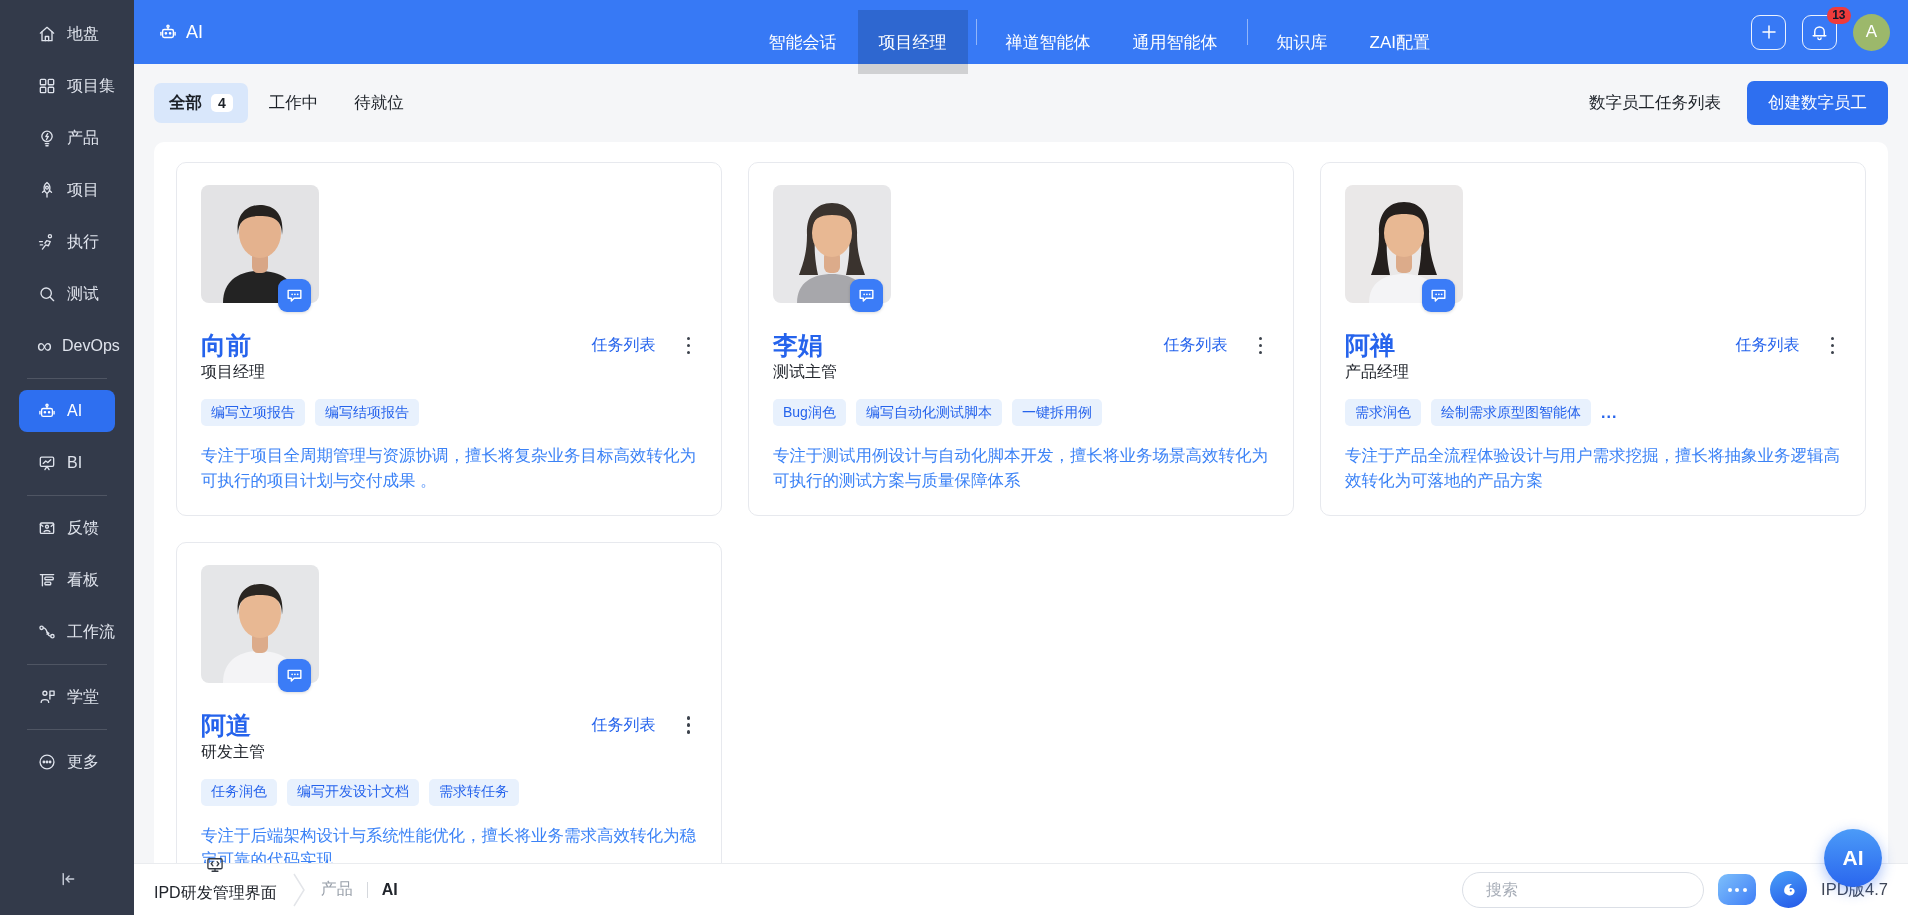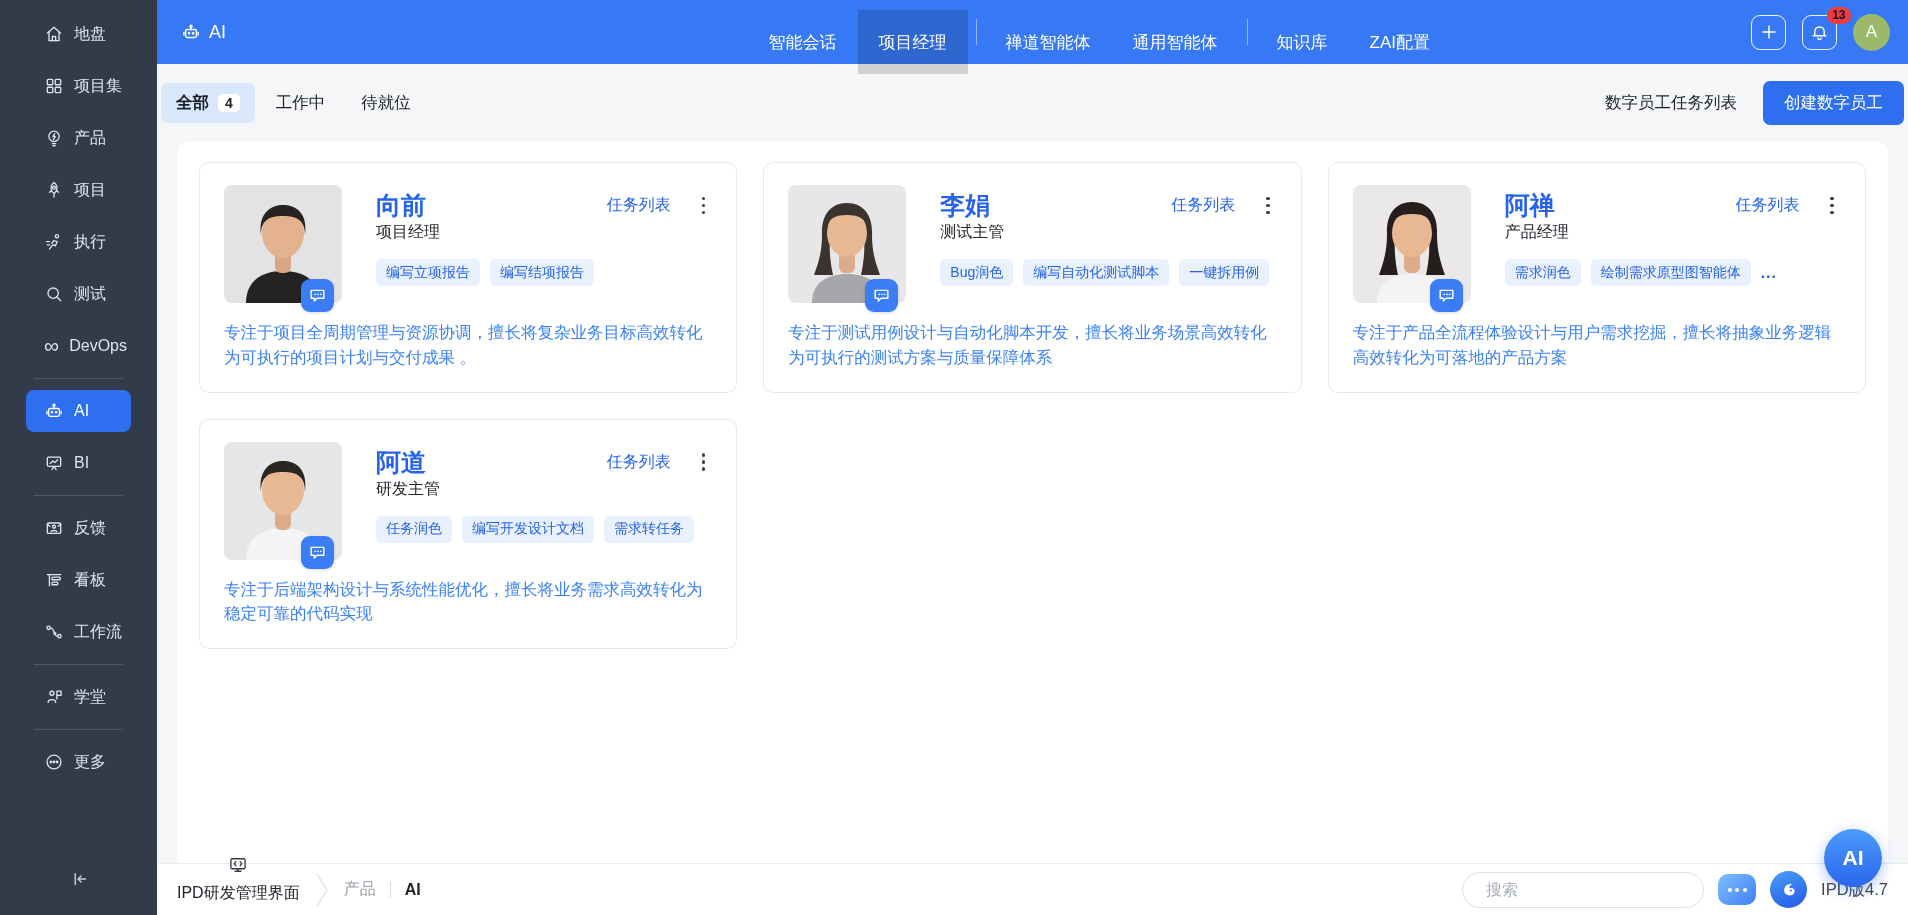--- a/index.html
+++ b/index.html
@@ -3,22 +3,22 @@
 <meta charset="utf-8">
 <style>
   * { box-sizing: border-box; margin: 0; padding: 0; }
   html,body { width:1908px; height:915px; overflow:hidden; }
   body {
     font-family: "Liberation Sans", "DejaVu Sans", sans-serif;
     display:flex; background:#f5f6f8; color:#23272e; position:relative;
   }
   
   .sidebar {
-    width:157px; flex-shrink:0; background:#333a4a; color:#dfe3ec;
-    display:flex; flex-direction:column; padding:8px 16px 14px; z-index:5;
+    width:134px; flex-shrink:0; background:#333a4a; color:#dfe3ec;
+    display:flex; flex-direction:column; padding:8px 9px 14px; z-index:5;
   }
   .side-item {
     display:flex; align-items:center; gap:10px; height:42px; margin:5px 10px;
     padding:0 4px 0 18px; border-radius:8px; cursor:pointer; font-size:16px;
     white-space:nowrap;
   }
   .side-item svg { flex-shrink:0; }
   .side-item.active { background:#2e6ff0; color:#fff; }
   .side-divider { height:1px; background:rgba(255,255,255,.14); margin:6px 18px; }
   .side-collapse {
@@ -47,21 +47,21 @@
   }
   .noti-badge {
     position:absolute; top:-9px; right:-15px; background:#ef3b3b; color:#0f172a;
     font-size:12px; font-weight:bold; padding:1.5px 5.5px; border-radius:9px; line-height:1.2;text-align:center;
   }
   .user-avatar {
     width:37px; height:37px; border-radius:50%; background:#9cb86b; color:#fff;
     display:flex; align-items:center; justify-content:center; font-size:17px; cursor:pointer;
   }
   
-  .filter-row { height:78px; display:flex; align-items:center; padding:0 4px; flex-shrink:0; }
+  .filter-row { height:78px; display:flex; align-items:center; padding:0 20px; flex-shrink:0; }
   .filter-tabs { display:flex; align-items:center; gap:6px; }
   .filter-tab {
     display:flex; align-items:center; gap:9px; padding:9px 15px; border-radius:7px;
     font-size:16.5px; color:#1c2128; cursor:pointer;
   }
   .filter-tab.active { background:#d9e7fb; font-weight:bold; }
   .count-badge {
     background:#fff; border-radius:5px; padding:1px 7px; font-size:14px; font-weight:bold; color:#1c2128;
   }
   .filter-right { margin-left:auto; display:flex; align-items:center; gap:26px; }
@@ -70,21 +70,21 @@
     background:#2e6ff0; color:#fff; border:none; font-size:16.5px; padding:11px 21px;
     border-radius:7px; cursor:pointer; font-family:inherit;
   }
   
   .panel {
     flex:1; background:#fff; margin:0 20px; border-radius:10px 10px 0 0;
     padding:20px 22px; overflow:hidden;
   }
   .cards-grid { display:grid; grid-template-columns:repeat(3,1fr); gap:26px; }
   .emp-card { border:1px solid #e7e9ee; border-radius:10px; padding:22px 24px; background:#fff; }
-  .card-top { display:flex; gap:34px; }
+  .card-top { display:flex; gap:22px;flex-direction:column; }
   .photo-wrap { width:118px; height:118px; position:relative; flex-shrink:0; }
   .photo { width:118px; height:118px; border-radius:8px; overflow:hidden; display:block; }
   .chat-badge {
     position:absolute; right:8px; bottom:-9px; width:33px; height:33px; background:#3b7cf7;
     border-radius:9px; display:flex; align-items:center; justify-content:center; cursor:pointer;
     box-shadow:0 1px 3px rgba(0,0,0,.15);
   }
   .card-info { flex:1; min-width:0; padding-top:4px; }
   .name-row { display:flex; align-items:center; }
   .emp-name { font-size:25px; font-weight:bold; color:#2563ec; cursor:pointer; }

